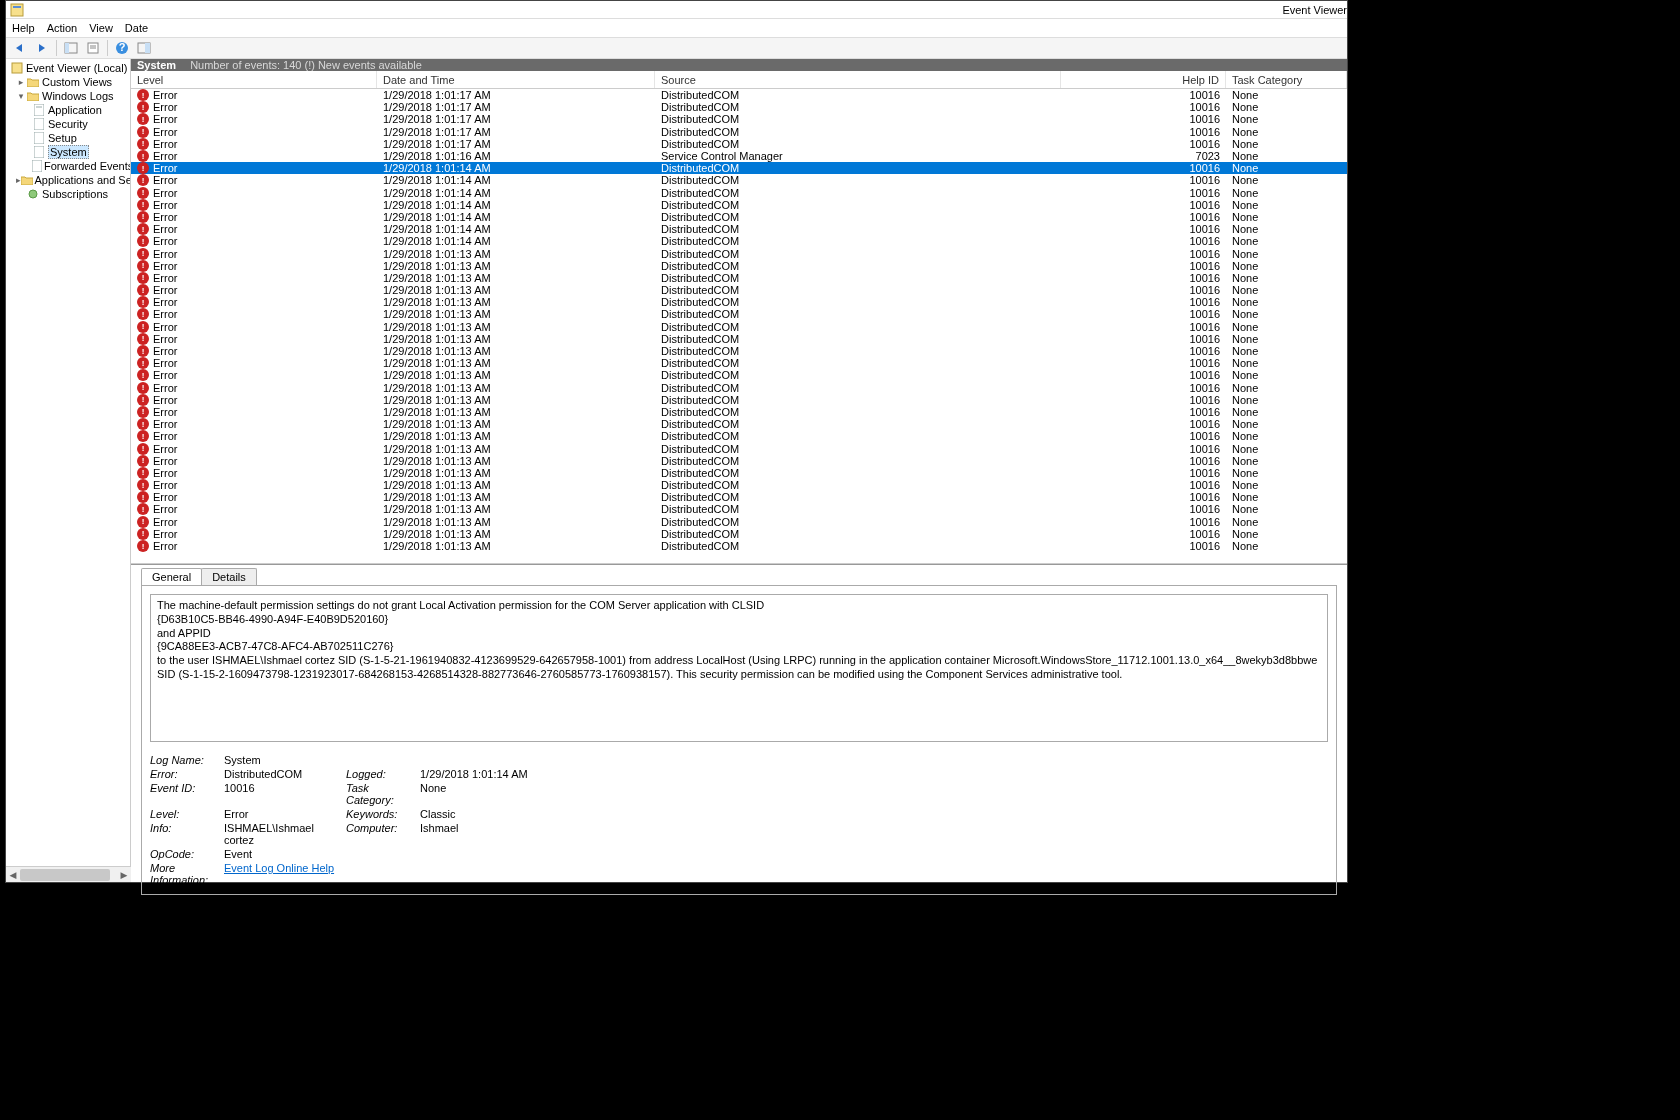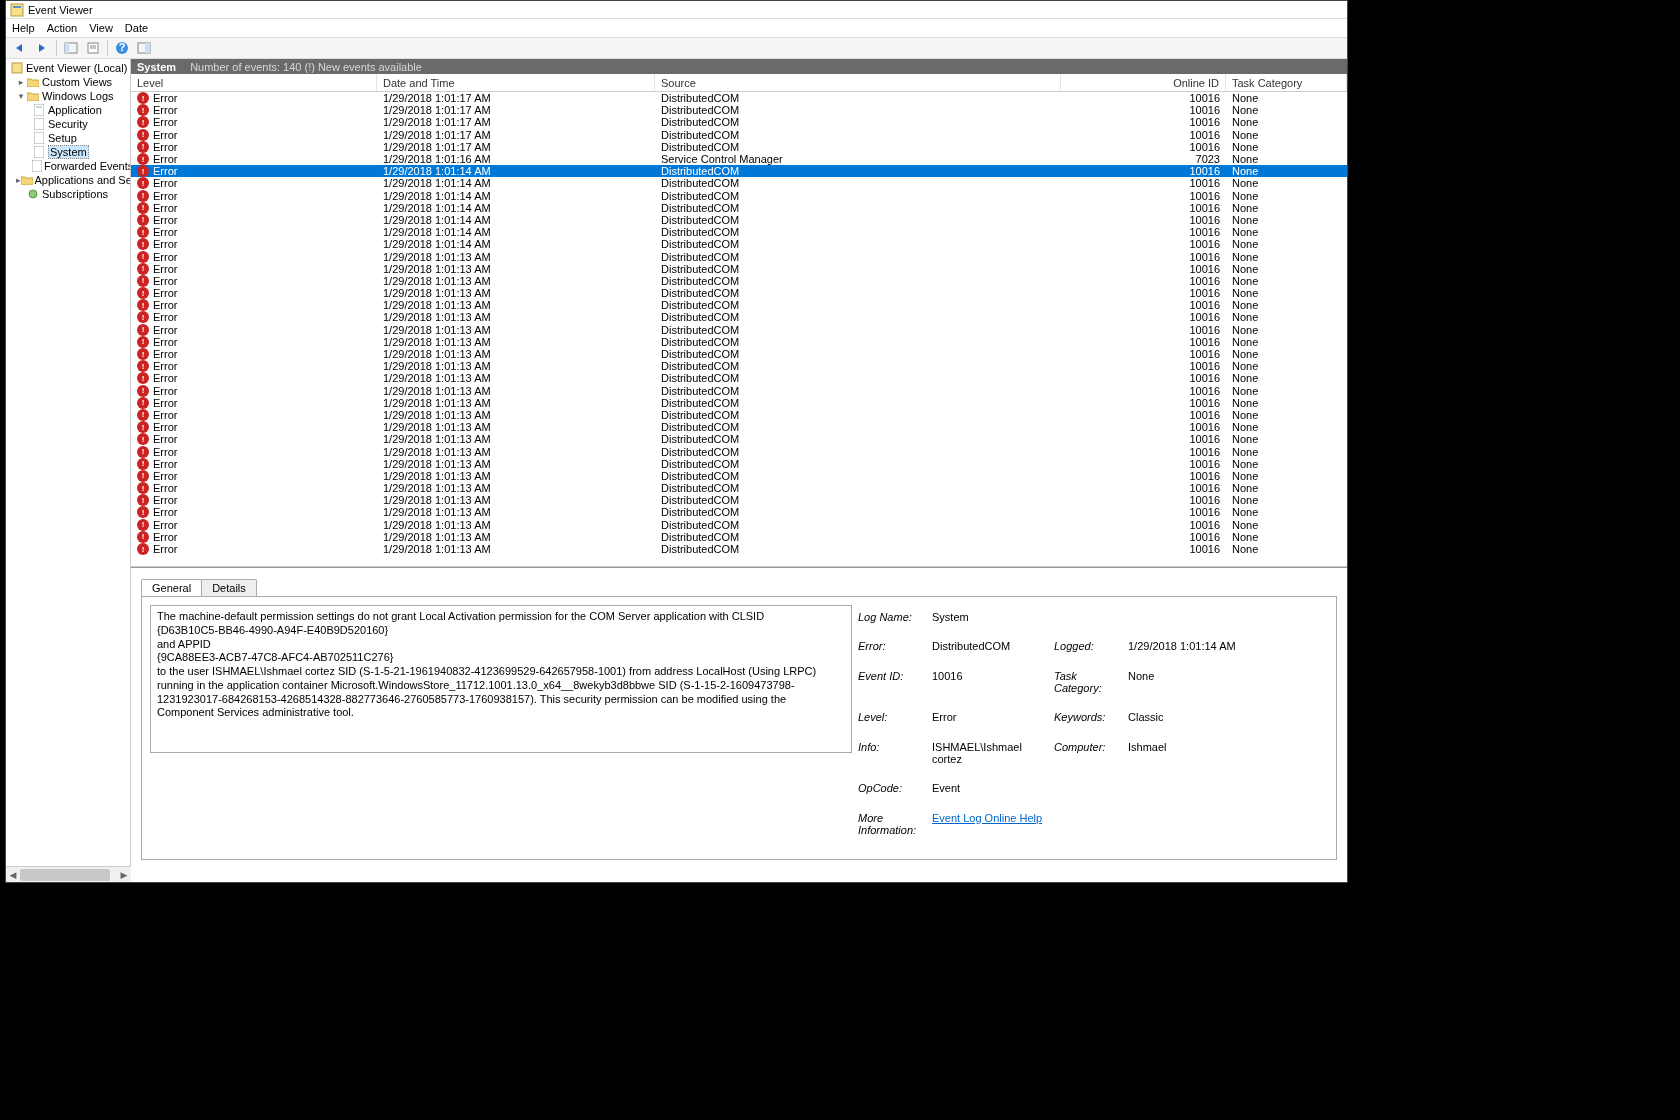--- a/index.html
+++ b/index.html
@@ -1,18 +1,18 @@
 <!DOCTYPE html>
 <html><head>
 <meta charset="utf-8">
 <style>
 * { box-sizing: border-box; margin: 0; padding: 0; font-family: "Segoe UI", Tahoma, sans-serif; font-size: 11px; }
 html, body { width: 1680px; height: 1120px; background: #000; overflow: hidden; }
 .app-window { position: absolute; left: 5px; top: 0; width: 1343px; height: 883px; background: #fff; border: 1px solid #444; display: flex; flex-direction: column; }
-.titlebar { height: 18px; background: #fff; display: flex; align-items: center; padding-left: 4px; border-bottom: 1px solid #ddd; }
+.titlebar { height: 18px; background: #fff; display: flex; align-items: center; padding-left: 4px; border-bottom: 1px solid #ddd; justify-content: space-between; }
 .titlebar .icon { width: 14px; height: 14px; margin-right: 4px; }
 .menubar { height: 18px; display: flex; align-items: center; padding-left: 6px; gap: 12px; background: #fff; }
 .menubar span { cursor: default; }
 .toolbar { height: 22px; display: flex; align-items: center; padding-left: 4px; gap: 2px; border-top: 1px solid #ddd; border-bottom: 1px solid #ddd; background: #f5f5f5; }
 .toolbar .tbtn { width: 20px; height: 18px; display: flex; align-items: center; justify-content: center; }
 .toolbar .sep { width: 1px; height: 16px; background: #ccc; margin: 0 2px; }
 .body { flex: 1; display: flex; min-height: 0; }
 .tree { width: 125px; border-right: 1px solid #ccc; overflow: hidden; padding-top: 2px; }
 .tree-row { display: flex; align-items: center; height: 14px; padding-left: 4px; white-space: nowrap; cursor: default; }
 .tree-row.sel .label { background: #cce8ff; border: 1px dotted #888; padding: 0 1px; }
@@ -34,24 +34,24 @@
 .c-level { width: 246px; }
 .c-date  { width: 278px; }
 .c-source{ width: 212px; }
 .c-eid   { width: 221px; text-align: right; padding-right: 6px; justify-content: flex-end; }
 .c-tcat  { width: 220px; }
 .lvl-icon { width: 12px; height: 12px; border-radius: 50%; background: #cc2222; margin-right: 4px; display:flex;align-items:center;justify-content:center;color:#fff;font-size:8px;font-weight:bold; flex-shrink:0;}
 .row.sel .lvl-icon { background:#cc2222; }
 .details-pane { flex:1; display:flex; flex-direction:column; border-top:1px solid #999; }
 .details-title { height:15px; display:flex; align-items:center; justify-content:space-between; padding:0 6px; background:#f0f0f0; border-bottom:1px solid #ccc;}
 .details-title .close { cursor:default; font-weight:bold; }
-.tabs { height:20px; display:flex; align-items:flex-end; padding-left:10px; margin-top:8px;}
+.tabs { height:20px; display:flex; align-items:flex-end; padding-left:10px; margin-top:0;}
 .tab { padding:2px 10px; border:1px solid #aaa; border-bottom:none; background:#fff; margin-right:-1px; cursor:default; border-radius:2px 2px 0 0;}
 .tab.inactive { background:#eee; }
-.tab-content { border:1px solid #aaa; margin:0 10px 6px 10px; flex:1; padding:8px; display:flex; gap:6px; overflow:hidden;}
+.tab-content { border:1px solid #aaa; margin:0 10px 6px 10px; flex:1; padding:8px; display:flex; flex-direction:column; gap:6px; overflow:hidden;}
 .desc-box { border:1px solid #aaa; height:148px; padding:4px 6px; font-size:11px; line-height:1.25; overflow:hidden; background:#fff;}
 .props { display:grid; grid-template-columns: 72px 120px 72px 200px; row-gap:2px; column-gap:2px; margin-top:6px;}
 .props .lbl { color:#000;font-style:italic; }
 .props .val { color:#000; }
 .props .link { color:#0066cc; text-decoration:underline; cursor:default;}
 .hscroll { height:16px; background:#f0f0f0; border-top:1px solid #ccc; position:relative; }
 .hscroll .thumb { position:absolute; left:14px; top:2px; height:12px; width:90px; background:#c8c8c8; border-radius:2px;}
 .hscroll .arr { position:absolute; top:0; width:14px; height:16px; display:flex;align-items:center;justify-content:center;color:#666;font-size:9px;}
 .hscroll .arr.l{left:0;} .hscroll .arr.r{right:0;}
 </style>
@@ -210,21 +210,21 @@
       <div class="panel-hdr">
         <span class="title">System</span>
         <span class="sub">Number of events: 140 (!) New events available</span>
       </div>
 
       <div class="grid-wrap">
         <div class="grid-head">
           <div class="col c-level">Level</div>
           <div class="col c-date">Date and Time</div>
           <div class="col c-source" style="width:406px;">Source</div>
-          <div class="col c-eid" style="width:165px;justify-content:flex-end;padding-right:6px;">Online ID</div>
+          <div class="col c-eid" style="width:165px;justify-content:flex-end;padding-right:6px;">Help ID</div>
           <div class="col c-tcat" style="flex:1;">Task Category</div>
         </div>
         <div class="grid-body" id="grid-body">
             <div class="row">
               <div class="c c-level">
                 <span class="lvl-icon">!</span>
                 <span>Error</span>
               </div>
               <div class="c c-date">1/29/2018 1:01:17 AM</div>
               <div class="c c-source" style="width:406px;">DistributedCOM</div>

